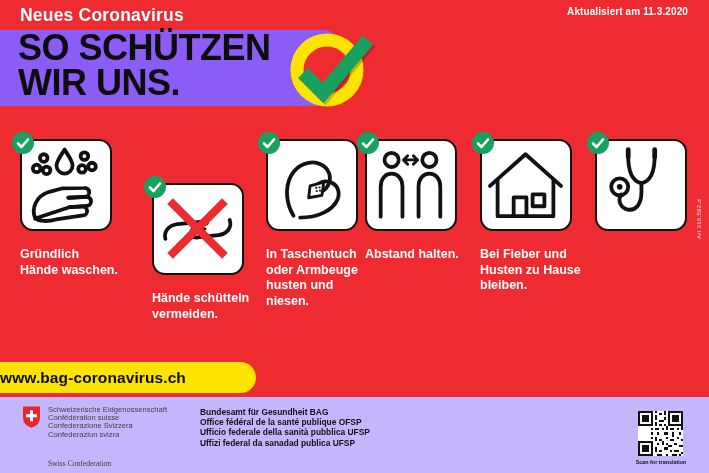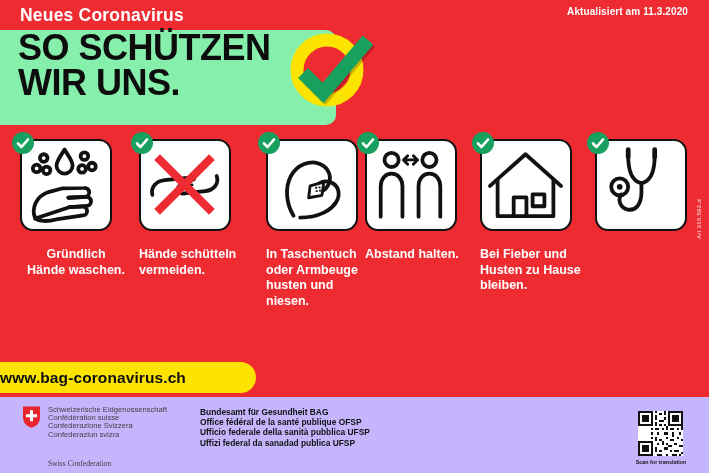--- a/index.html
+++ b/index.html
@@ -11,39 +11,39 @@
   .pre{ white-space:pre-line; }
   .kicker{
     position:absolute; left:20px; top:5px; color:#fff;
     font-size:17.5px; font-weight:800; letter-spacing:.2px;
   }
   .updated{
     position:absolute; right:21px; top:6px; color:#fff;
     font-size:10px; font-weight:700; letter-spacing:.1px;
   }
   .title-banner{
-    position:absolute; left:0; top:30px; width:336px; height:95px;
-    background:#86efac; border-radius:0 10px 10px 0;
+    position:absolute; left:0; top:30px; width:336px; height:76px;
+    background:#8b5cf6; border-radius:0 10px 10px 0;
   }
   .title-text{
     position:absolute; left:18px; top:1px; color:#0d0d0d;
     font-size:36px; line-height:34.5px; font-weight:900; letter-spacing:-.5px;
   }
   .check-seal{ position:absolute; left:283px; top:26px; width:92px; height:92px; }
   .card{
     position:absolute; top:139px; width:92px; height:92px;
     background:#fff; border:2.5px solid #111; border-radius:13px;
   }
   .badge{ position:absolute; left:-10px; top:-9px; width:22px; height:22px; }
   .tip-icon{ position:absolute; left:0; top:0; width:87px; height:87px; }
   .tip-label{
     position:absolute; top:247px; width:112px; color:#fff;
     font-size:12.5px; line-height:15.5px; font-weight:700;
   }
-  .c1{ left:20px;text-align:center; } .c2{ left:139px; } .c3{ left:266px; }
+  .c1{ left:20px; } .c2{ left:152px;margin-top:44px; } .c3{ left:266px; }
   .c4{ left:365px; } .c5{ left:480px; } .c6{ left:595px; }
   .art-note{
     position:absolute; left:664px; top:216px; width:70px; text-align:center;
     transform:rotate(-90deg); color:#fff; font-size:6px; font-weight:400;
     letter-spacing:.3px; opacity:.9;
   }
   .url-banner{
     position:absolute; left:0; top:362px; width:256px; height:31px;
     background:#fde300; border-radius:0 15.5px 15.5px 0;
     display:flex; align-items:center;

